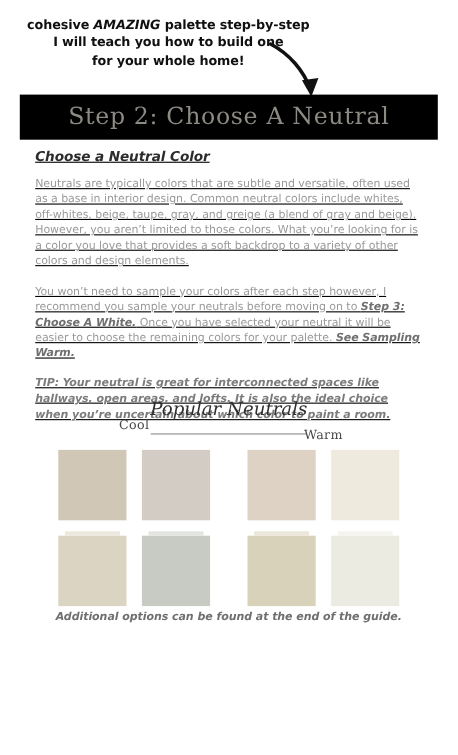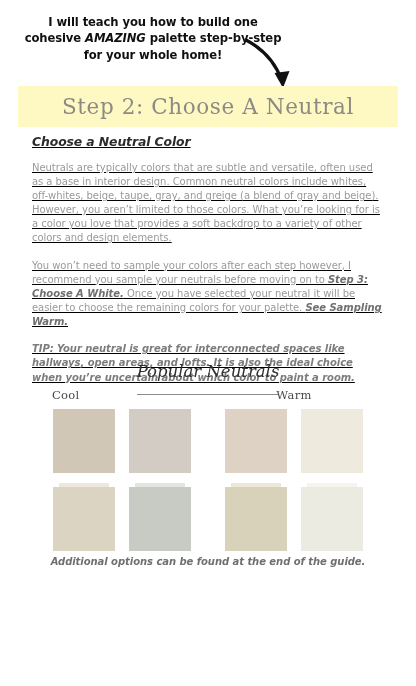--- a/index.html
+++ b/index.html
@@ -47,21 +47,21 @@
     height: 56px;
   }
 
   
   .title-banner {
     position: absolute;
     left: 18px;
     top: 86px;
     width: 380px;
     height: 41px;
-    background: #fef9c3;
+    background: #000000;
     display: flex;
     align-items: center;
     justify-content: center;
   }
   .title-banner-text {
     font-family: "DejaVu Serif", serif;
     font-weight: normal;
     font-size: 21.5px;
     line-height: 1;
     color: #8d8a84;
@@ -126,21 +126,21 @@
     line-height: 1.05;
   }
 
   .temp-label {
     position: absolute;
     font-family: "DejaVu Serif", serif;
     font-size: 11.5px;
     color: #4a4a4a;
     letter-spacing: 0.3px;
   }
-  .temp-label.cool { left: 52px; top: 388px; width: 140px; }
+  .temp-label.cool { left: 52px; top: 379px; width: 140px; text-align: center; }
   .temp-label.warm { left: 224px; top: 388px; width: 140px; text-align: center; }
 
   
   .swatch-grid {
     position: absolute;
     left: 0;
     top: 409px;
     width: 416px;
     height: 142px;
   }
@@ -169,22 +169,22 @@
     font-weight: bold;
     font-size: 10px;
     color: #6f6f6f;
     letter-spacing: -0.05px;
   }
 </style>
 </head>
 <body>
 
 <div class="headline-block">
+  <p class="headline"><span>cohesive </span><em>AMAZING</em><span> palette step-by-step</span></p>
   <p class="headline">I will teach you how to build one</p>
-  <p class="headline"><span>cohesive </span><em>AMAZING</em><span> palette step-by-step</span></p>
   <p class="headline">for your whole home!</p>
 </div>
 
 <svg class="arrow-svg" viewBox="0 0 70 56" aria-hidden="true">
   <path d="M3 3 C 20 12, 33 27, 39 44" stroke="#111111" stroke-width="3.2" fill="none" stroke-linecap="round"></path>
   <path d="M31.5 36 L 40 51 L 46.5 34 Z" fill="#111111"></path>
 </svg>
 
 <div class="title-banner">
   <div class="title-banner-text">Step 2: Choose A Neutral</div>

